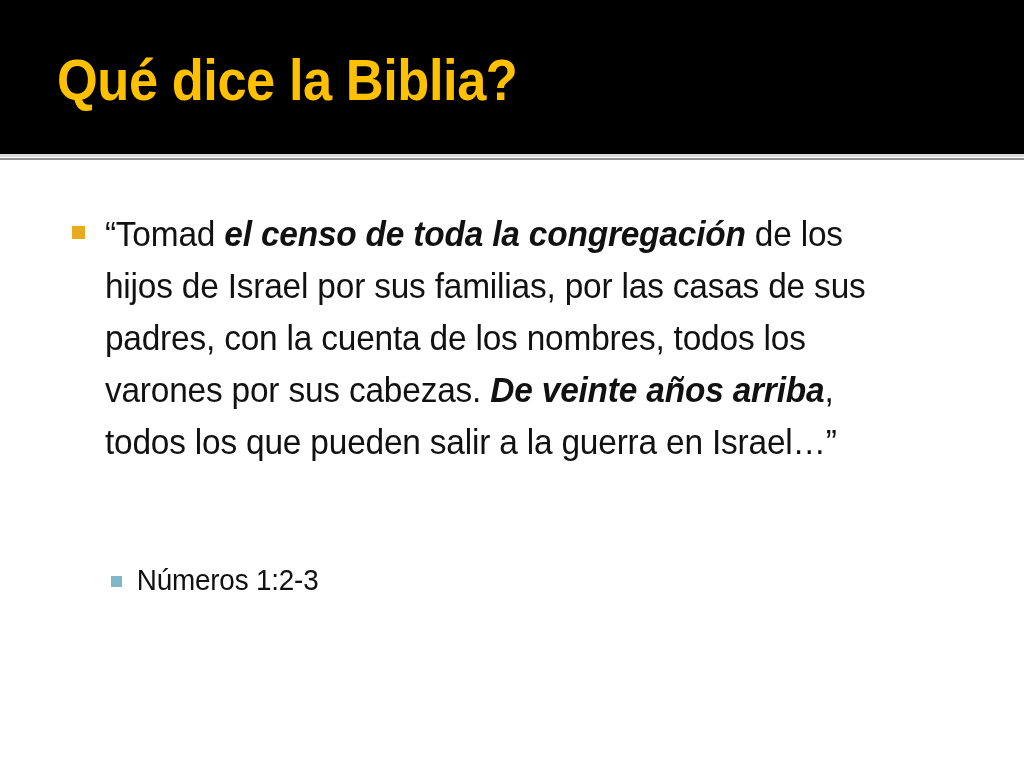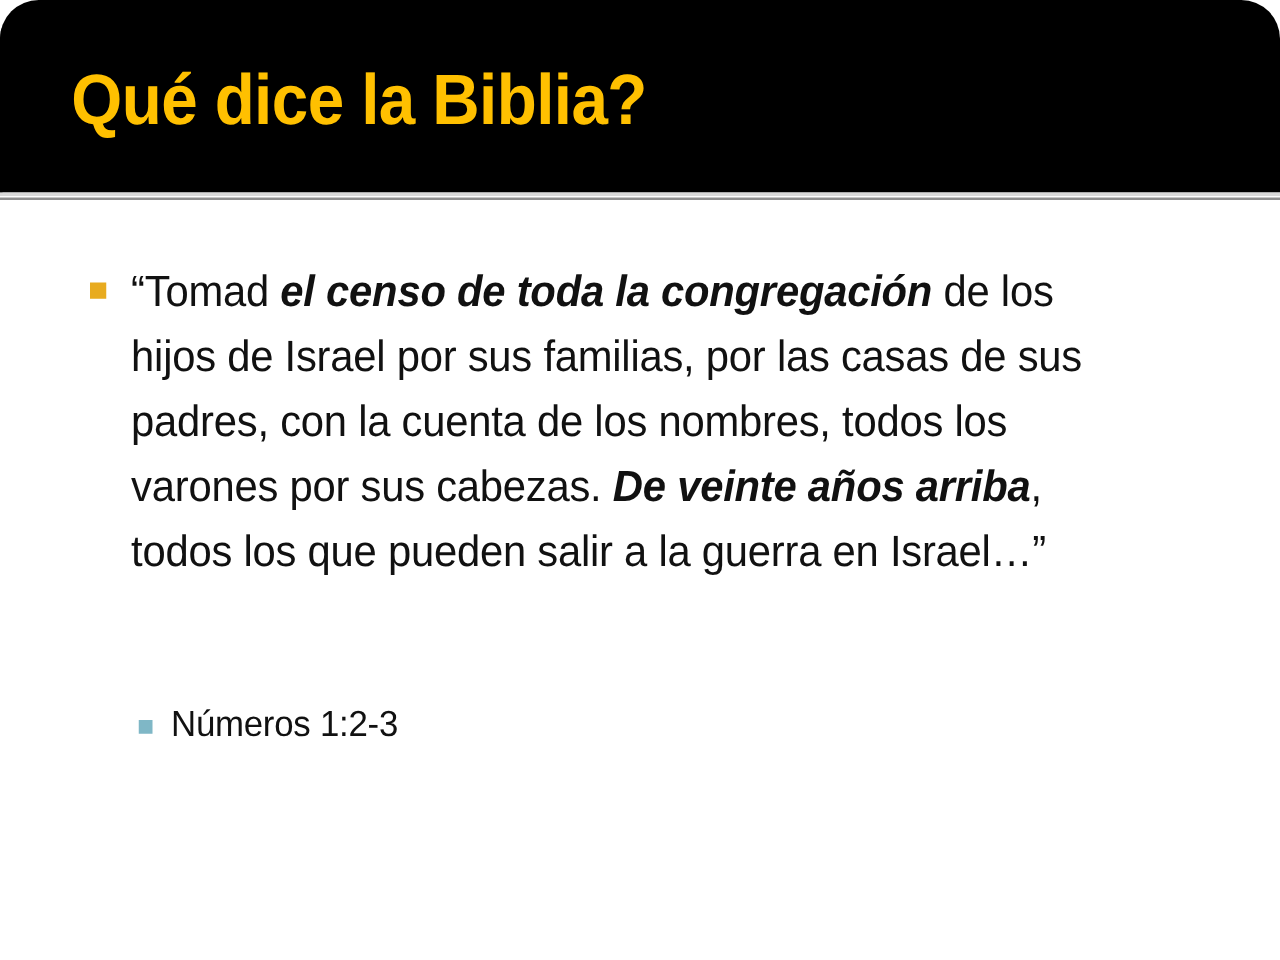--- a/index.html
+++ b/index.html
@@ -8,21 +8,20 @@
     background: #ffffff;
   }
 
   #slide {
     position: relative;
     width: 1024px;
     height: 768px;
     background: #ffffff;
     overflow: hidden;
     font-family: "Liberation Sans", sans-serif;
-    border-radius: 31px;
     -webkit-font-smoothing: antialiased;
   }
 
   
   #title-band {
     position: absolute;
     left: 0;
     top: 0;
     width: 1024px;
     height: 154px;

